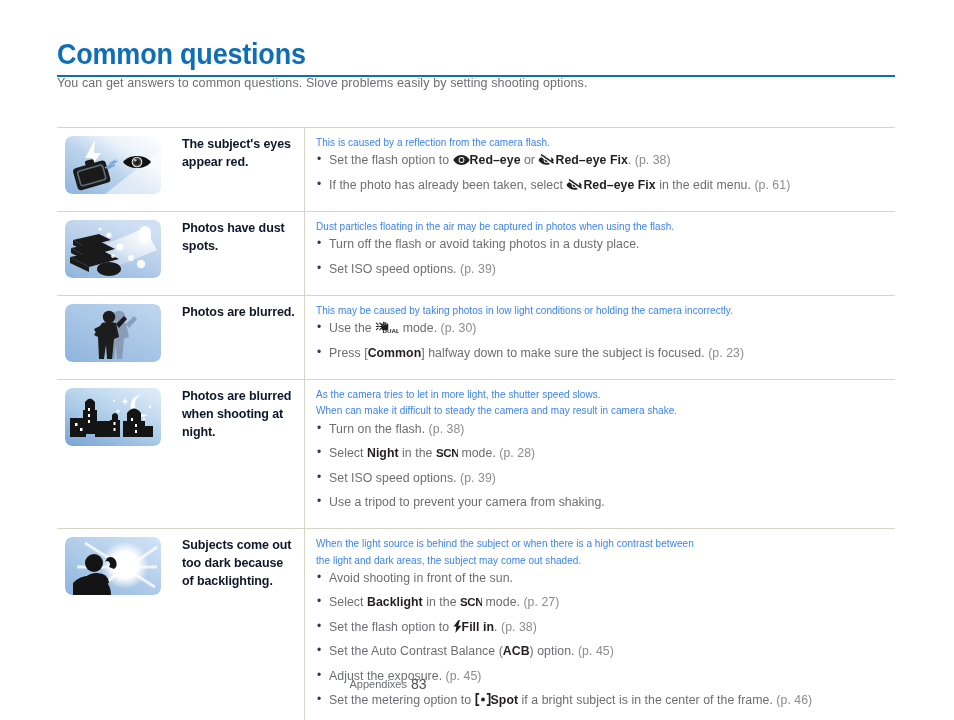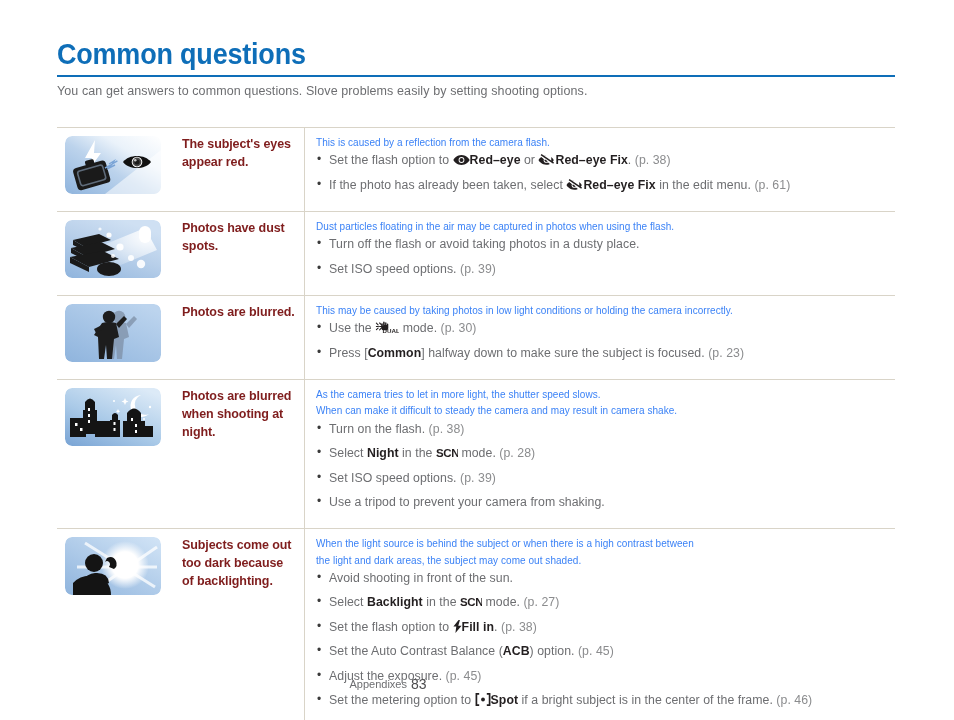--- a/index.html
+++ b/index.html
@@ -40,21 +40,21 @@
     position: absolute;
     left: 57px;
     top: 75px;
     width: 838px;
     height: 2px;
     background: #0e6eb8;
   }
   .intro {
     position: absolute;
     left: 57px;
-    top: 84px;
+    top: 76px;
     font-size: 12.5px;
     color: #6d6e71;
     letter-spacing: 0.1px;
   }
 
   
   .qtable {
     position: absolute;
     left: 57px;
     top: 127px;
@@ -81,21 +81,21 @@
     box-sizing: border-box;
     border-right: 1px solid #d9d4c8;
   }
   .col-answer {
     flex: 1 1 auto;
     padding: 8px 6px 10px 11px;
     box-sizing: border-box;
   }
 
   .qlabel {
-    color: #7f1d1d;
+    color: #0f172a;
     font-weight: bold;
     font-size: 12.5px;
     line-height: 1.43;
     letter-spacing: -0.1px;
   }
 
   .ansline {
     font-size: 10px;
     color: #3b82f6;
     line-height: 1.42;

